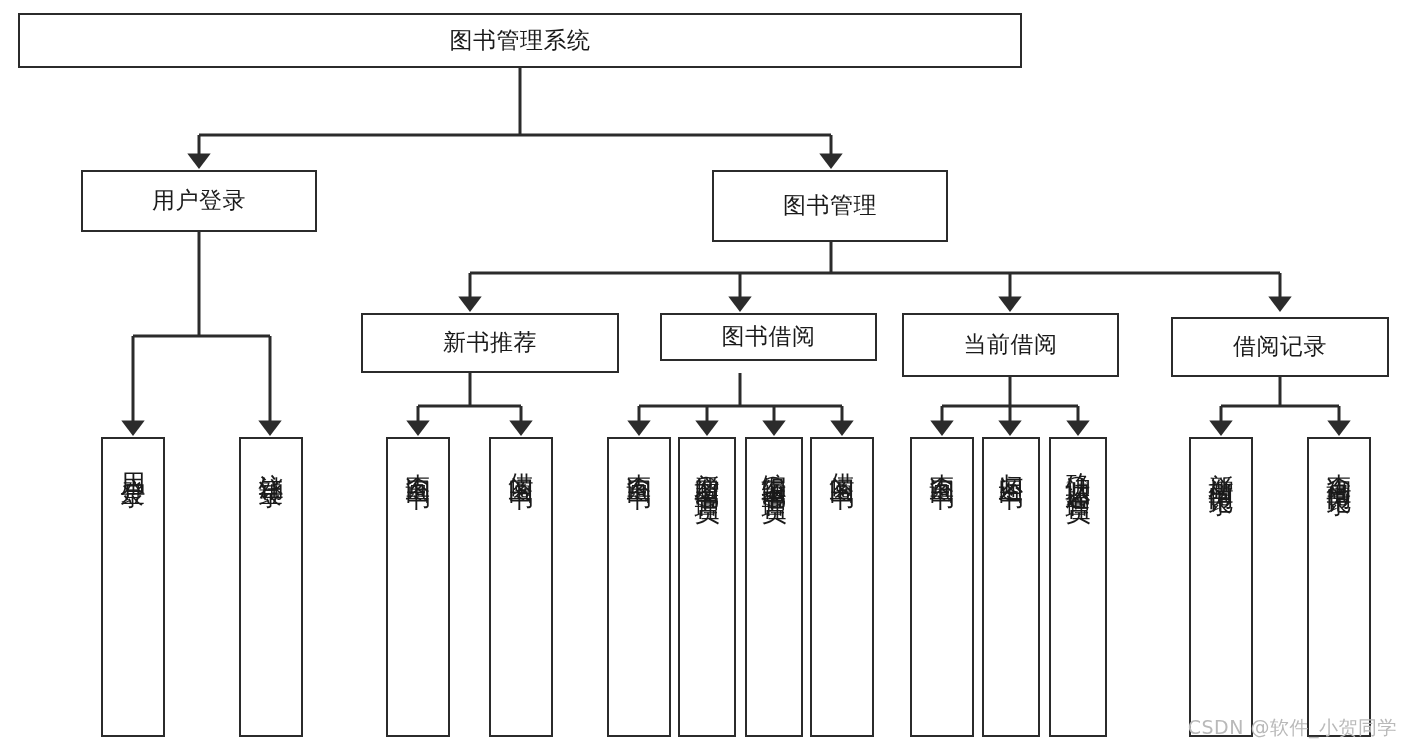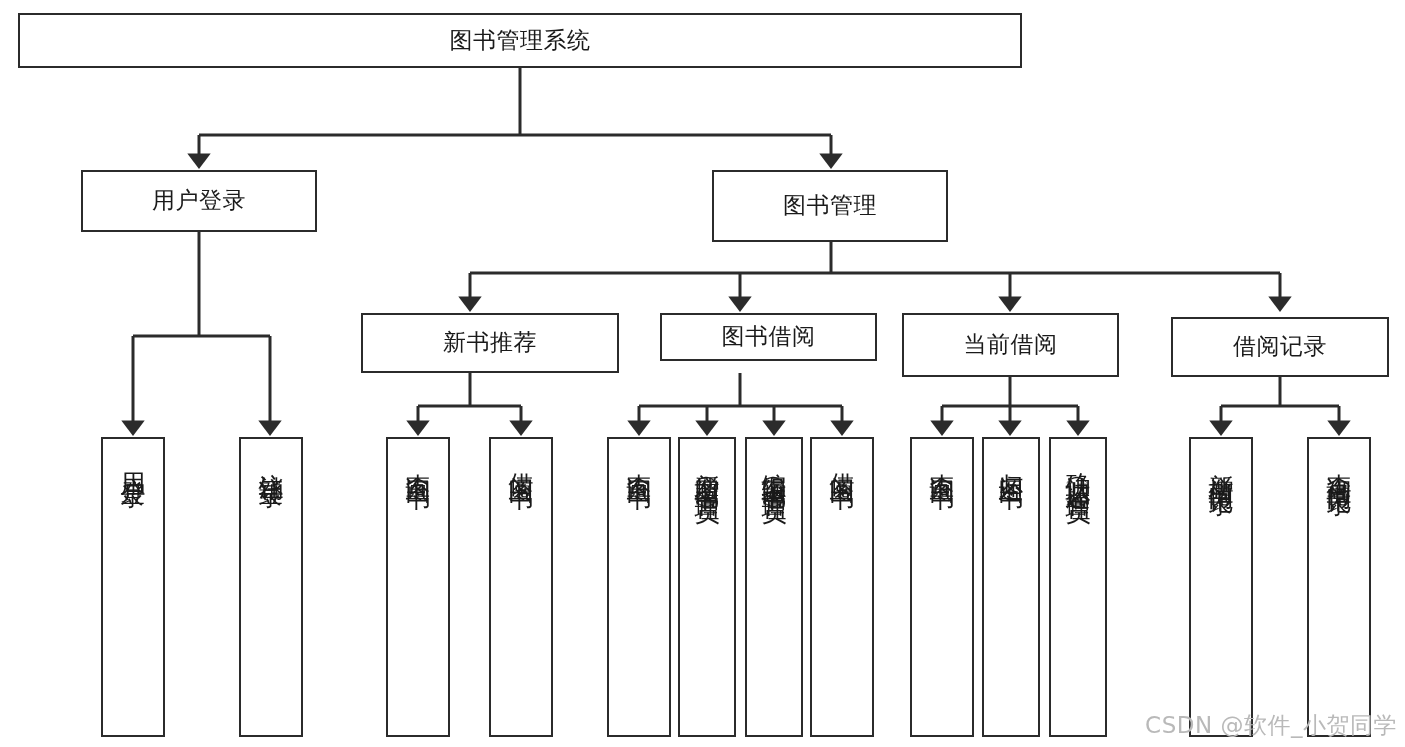--- a/index.html
+++ b/index.html
@@ -58,21 +58,21 @@
     writing-mode: vertical-rl;
     text-orientation: upright;
     font-size: 25px;
     line-height: 1.0;
     letter-spacing: 4px;
   }
   #watermark {
     position: absolute;
     right: 8px;
     bottom: 6px;
-    font-size: 23px;
+    font-size: 19px;
     color: #b9b9b9;
     letter-spacing: 0.5px;
     white-space: nowrap;
     pointer-events: none;
   }
 </style>
 </head>
 <body>
 
 <div id="diagram-root">

